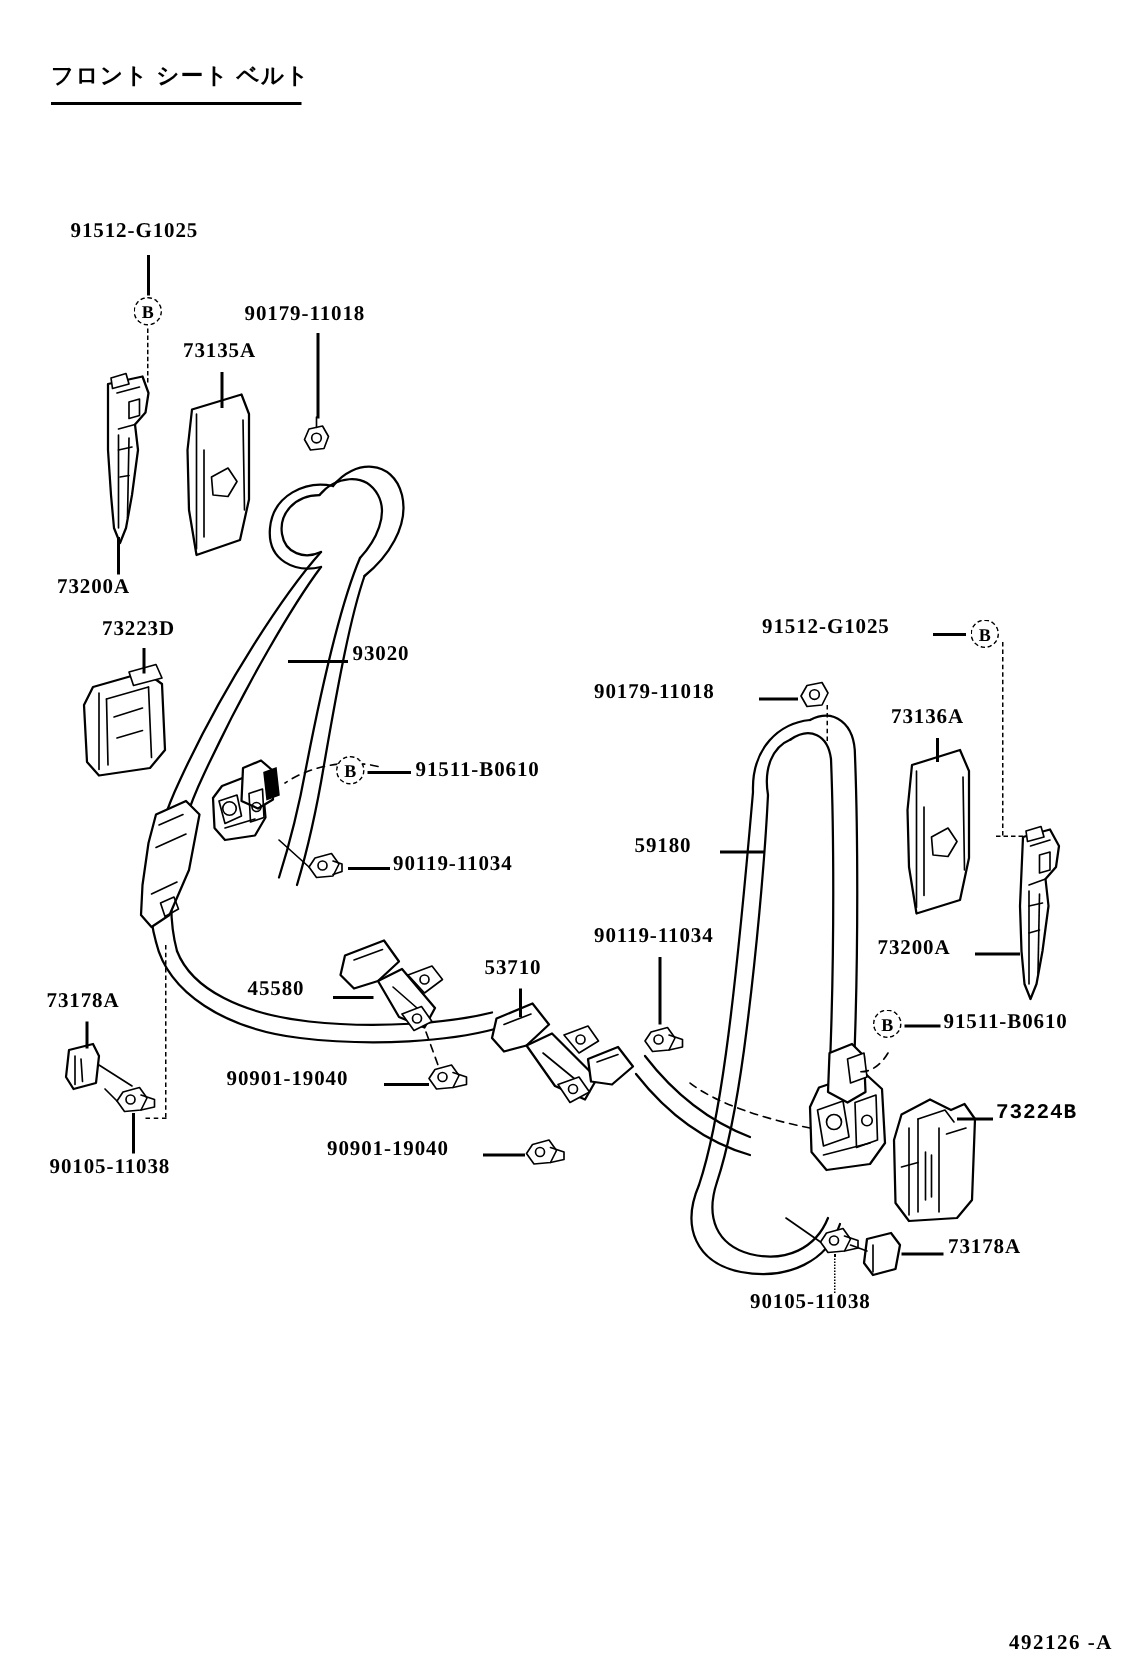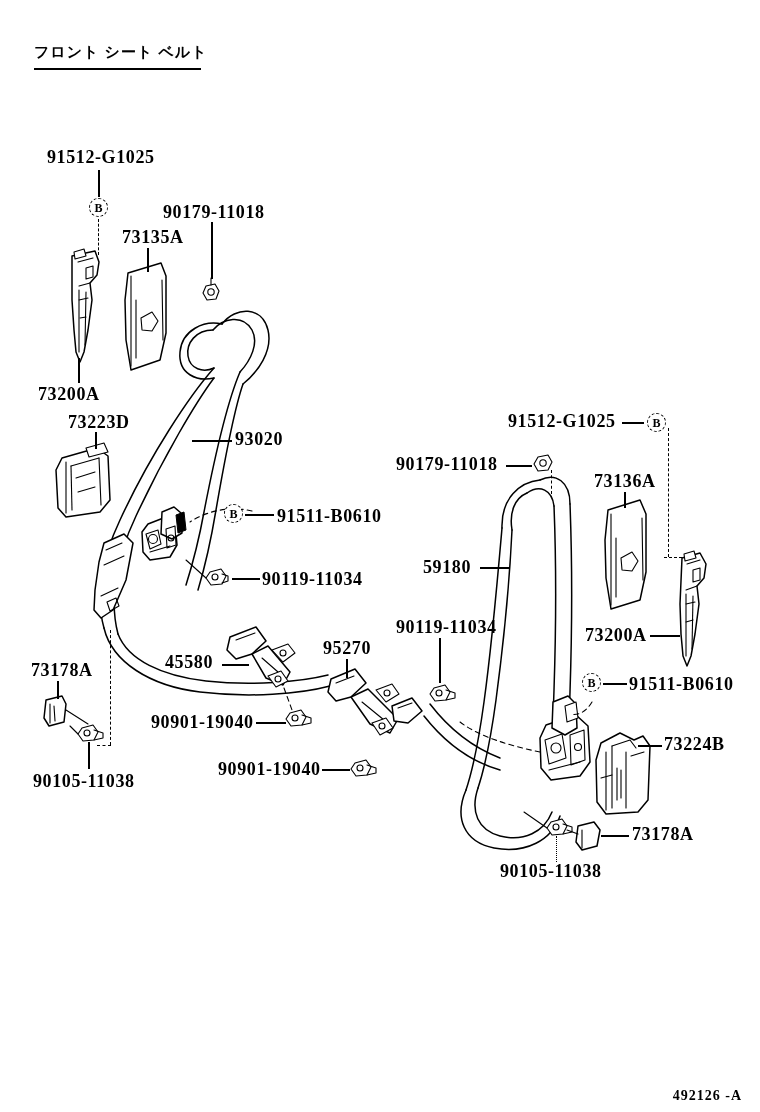--- a/index.html
+++ b/index.html
@@ -6,31 +6,31 @@
   body{
     width:760px;height:1112px;position:relative;overflow:hidden;
     font-family:"Liberation Serif", serif;
     background:#ffffff;color:#000000;
   }
   #sheet{position:absolute;inset:0;}
 
   
   .title-wrap{position:absolute;left:34px;top:44px;}
   .title-text{
-    font-family:Liberation Sans, sans-serif;
+    font-family:Liberation Serif, serif;
     font-size:15px;font-weight:bold;letter-spacing:1px;
     white-space:nowrap;line-height:1;
   }
   .title-rule{position:absolute;left:34px;top:68px;width:167px;height:2px;background:#000;}
 
   
   .lbl{
     position:absolute;white-space:nowrap;
     font-family:"Liberation Serif", serif;
-    font-size:18px;font-weight:bold;letter-spacing:.6px;
+    font-size:14px;font-weight:bold;letter-spacing:.6px;
     line-height:1;
   }
 
   
   .ld{position:absolute;background:#000;}
   .ld.h{height:1.6px;}
   .ld.v{width:1.6px;}
   .dsh-v{position:absolute;width:0;border-left:1.7px dashed #000;}
   .dsh-h{position:absolute;height:0;border-top:1.7px dashed #000;}
   .dot-v{position:absolute;width:0;border-left:1.7px dotted #000;}
@@ -338,21 +338,21 @@
 
   <div class="dsh-v" style="left:110px;top:630px;height:115px;"></div>
   <div class="dsh-h" style="left:97px;top:745px;width:14px;"></div>
 
   <div class="lbl" style="left:165px;top:653px;">45580</div>
   <div class="ld h" style="left:222px;top:664px;width:27px;"></div>
 
   <div class="lbl" style="left:151px;top:713px;">90901-19040</div>
   <div class="ld h" style="left:256px;top:722px;width:30px;"></div>
 
-  <div class="lbl" style="left:323px;top:639px;">95270</div>
+  <div class="lbl" style="left:323px;top:639px;">53710</div>
   <div class="ld v" style="left:346px;top:659px;height:19px;"></div>
 
   <div class="lbl" style="left:218px;top:760px;">90901-19040</div>
   <div class="ld h" style="left:322px;top:769px;width:28px;"></div>
 
   <div class="lbl" style="left:508px;top:412px;">91512-G1025</div>
   <div class="ld h" style="left:622px;top:422px;width:22px;"></div>
   <div class="bmark" style="left:647px;top:413px;">B</div>
   <div class="dsh-v" style="left:668px;top:428px;height:129px;"></div>
   <div class="dsh-h" style="left:664px;top:557px;width:18px;"></div>
@@ -370,21 +370,21 @@
   <div class="lbl" style="left:396px;top:618px;">90119-11034</div>
   <div class="ld v" style="left:439px;top:638px;height:45px;"></div>
 
   <div class="lbl" style="left:585px;top:626px;">73200A</div>
   <div class="ld h" style="left:650px;top:635px;width:30px;"></div>
 
   <div class="bmark" style="left:582px;top:673px;">B</div>
   <div class="ld h" style="left:603px;top:683px;width:24px;"></div>
   <div class="lbl" style="left:629px;top:675px;">91511-B0610</div>
 
-  <div class="lbl" style="left:664px;top:735px;">73224B</div>
+  <div class="lbl" style="left:664px;top:735px;font-family:Liberation Mono, monospace;">73224B</div>
   <div class="ld h" style="left:638px;top:745px;width:24px;"></div>
 
   <div class="lbl" style="left:632px;top:825px;">73178A</div>
   <div class="ld h" style="left:601px;top:835px;width:28px;"></div>
 
   <div class="dot-v" style="left:556px;top:836px;height:26px;"></div>
   <div class="lbl" style="left:500px;top:862px;">90105-11038</div>
 
   <div class="footer">492126 -A</div>
 

